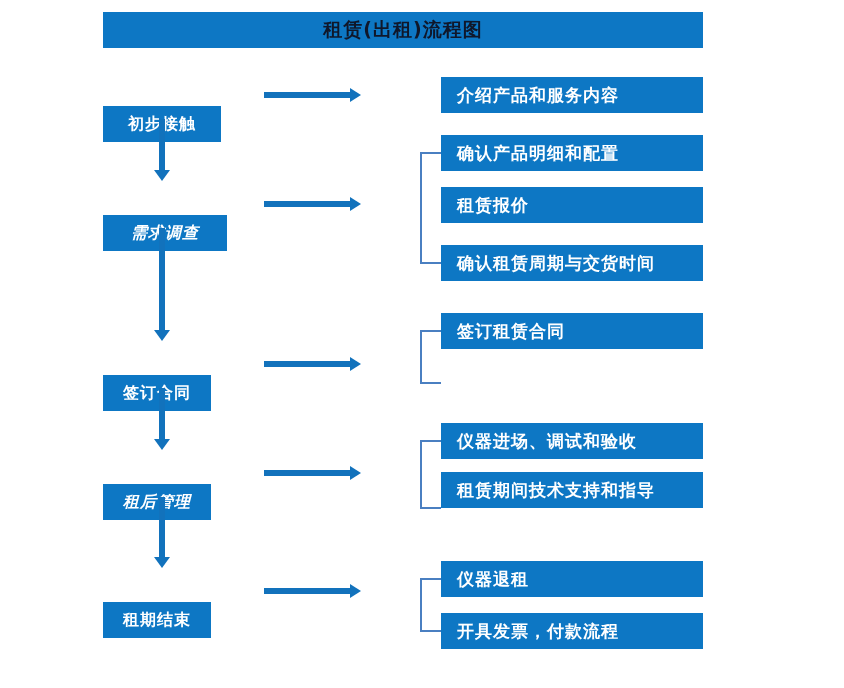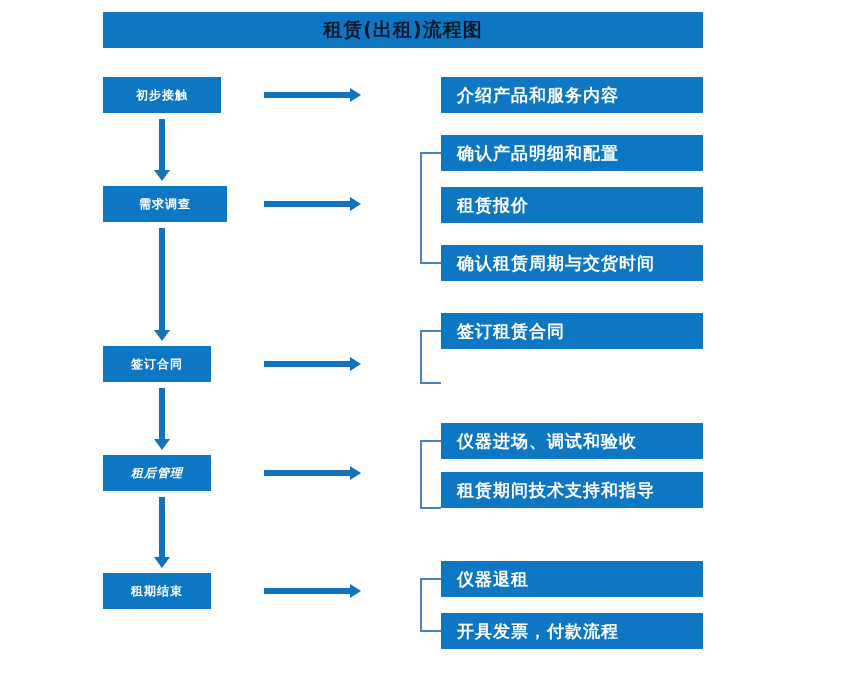--- a/index.html
+++ b/index.html
@@ -38,23 +38,24 @@
     color: #0f172a;
     font-weight: bold;
     font-size: 19px;
     display: flex;
     align-items: center;
     justify-content: center;
     letter-spacing: 1px;
     white-space: nowrap;
   }
   .stage-box {
-    font-size: 12px;
+    font-size: 16px;
     justify-content: center;
     padding: 10px 6px;
+    margin-top: 29px;
   }
   .detail-box {
     left: 441px;
     width: 262px;
     height: 36px;
     font-size: 17px;
     justify-content: flex-start;
     padding-left: 16px;
   }
   
@@ -113,21 +114,21 @@
 </style>
 </head>
 <body>
 
 <div id="canvas">
 
   <div class="title-bar">租赁(出租)流程图</div>
 
   <div class="box stage-box" style="left:103px; top:77px; width:118px; height:36px;">初步接触</div>
 
-  <div class="box stage-box" style="left:103px; top:186px; width:124px; height:36px;">需求调查</div>
+  <div class="box stage-box" style="left:103px; top:186px; width:124px; height:36px;font-style:italic;">需求调查</div>
 
   <div class="box stage-box" style="left:103px; top:346px; width:108px; height:36px;">签订合同</div>
 
   <div class="box stage-box" style="left:103px; top:455px; width:108px; height:36px;font-style:italic;">租后管理</div>
 
   <div class="box stage-box" style="left:103px; top:573px; width:108px; height:36px;">租期结束</div>
 
   <div class="v-arrow" style="left:151px; top:119px; height:62px;">
     <div class="shaft" style="height:51px;"></div>
     <div class="head" style="top:51px;"></div>

